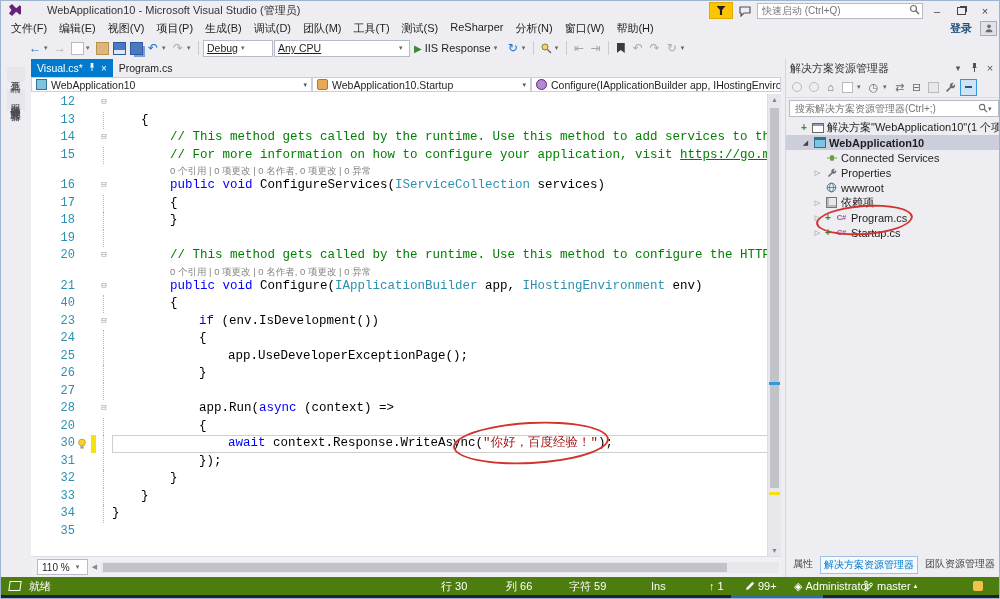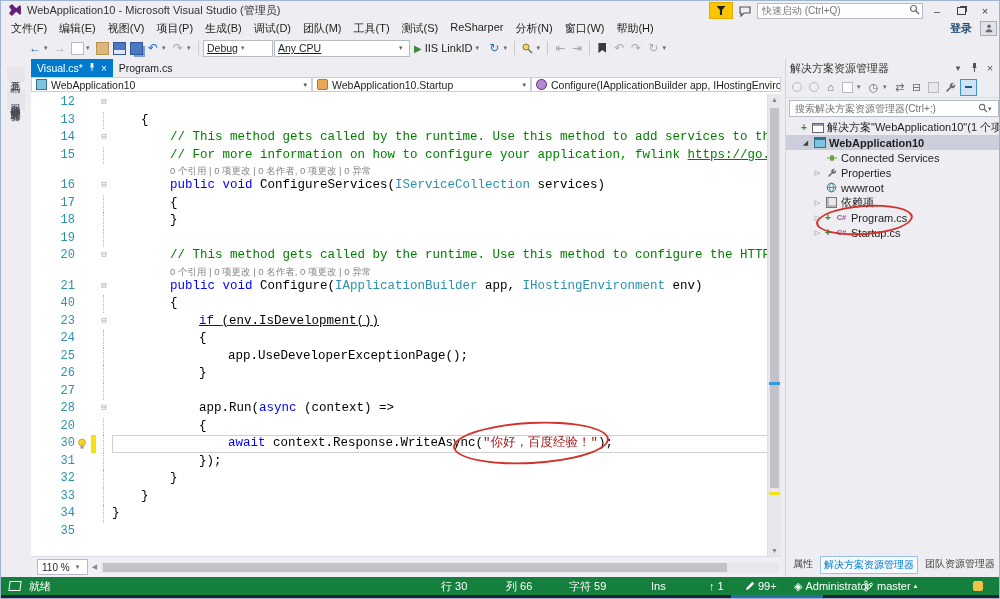--- a/index.html
+++ b/index.html
@@ -1,20 +1,20 @@
 <!DOCTYPE html>
 <html><head>
 <meta charset="utf-8">
 <style>
   html,body{margin:0;padding:0;background:#d8d8dc;}
   .page{position:relative;width:1000px;height:599px;background:#eeeef2;overflow:hidden;
         font-family:"Liberation Sans","DejaVu Sans",sans-serif;color:#1e1e1e;font-size:11px;
         border:1px solid #9fb4cf;box-sizing:border-box;}
   
-  .titlebar{position:absolute;left:0;top:0;width:100%;height:18px;display:flex;align-items:center;}
+  .titlebar{position:absolute;left:0;top:0;width:100%;height:18px;display:flex;align-items:center;gap:20px;}
   .vs-logo{width:12px;height:12px;margin:0 6px 0 8px;background:#68217a;
            clip-path:polygon(0 20%,25% 0,60% 35%,90% 10%,100% 18%,100% 82%,90% 90%,60% 65%,25% 100%,0 80%,20% 50%);}
   .titletext{color:#333;white-space:nowrap;}
   .tb-right{position:absolute;right:4px;top:1px;display:flex;align-items:center;gap:4px;}
   .funnel-btn{width:22px;height:15px;background:#fcc500;border:1px solid #e0ac00;display:flex;align-items:center;justify-content:center;cursor:pointer;}
   .funnel{width:9px;height:9px;background:#1e1e1e;clip-path:polygon(0 0,100% 0,62% 45%,62% 100%,38% 100%,38% 45%);}
   .feedback-i{width:16px;height:14px;display:flex;align-items:center;justify-content:center;}
   .quick-launch{display:flex;align-items:center;background:#fff;border:1px solid #b6bcc6;width:160px;height:14px;padding:0 2px;}
   .quick-launch input{border:0;outline:0;flex:1;font-size:10px;font-family:inherit;color:#777;background:transparent;}
   .winbtn{width:20px;height:15px;display:flex;align-items:center;justify-content:center;color:#444;font-size:11px;cursor:pointer;}
@@ -97,21 +97,21 @@
   .tlabel.bold{font-weight:bold;}
   .ti{flex:none;display:inline-flex;align-items:center;justify-content:center;width:13px;height:11px;}
   .ic-solution{width:10px;height:8px;border:1px solid #666;background:#fff;box-shadow:inset 0 2px 0 #8f9bb3;}
   .ic-project{width:10px;height:9px;border:1px solid #2f7391;background:#7fc4de;box-shadow:inset 0 2px 0 #2f7391;}
   .ic-dependencies{width:9px;height:9px;border:1px solid #777;background:#e8e8e8;box-shadow:inset 2px -2px 0 #bbb;}
   .ic-csharp{font-size:7.5px;font-weight:bold;color:#9b4f96;font-family:"Liberation Sans",sans-serif;}
   .rp-bottomtabs{position:absolute;left:0;bottom:3px;width:100%;display:flex;gap:4px;padding-left:4px;font-size:10px;color:#444;}
   .rp-btab{padding:1px 3px;cursor:pointer;white-space:nowrap;}
   .rp-btab.active{color:#007acc;border:1px solid #9ac1e8;background:#f6f9fd;}
   
-  .statusbar{position:absolute;left:0;top:576px;width:100%;height:18px;background:#15803d;color:#fff;}
+  .statusbar{position:absolute;left:0;top:576px;width:100%;height:18px;background:#4d7c0f;color:#fff;}
   .sb{position:absolute;top:0;height:18px;display:flex;align-items:center;gap:3px;white-space:nowrap;}
   .sb-winicon{width:10px;height:8px;border:1px solid #fff;transform:skewX(-8deg);}
   
   .taskstrip{position:absolute;left:0;top:594px;width:100%;height:5px;background:#1b2430;}
   .taskseg{position:absolute;left:730px;top:0;width:92px;height:5px;background:#2b6db5;}
   
   .red-ellipse{position:absolute;border:2.5px solid #d0342c;border-radius:50%;z-index:50;pointer-events:none;}
   .el-code{left:452px;top:421px;width:152px;height:38px;transform:rotate(-3deg);}
   .el-tree{left:815px;top:204px;width:93px;height:26px;transform:rotate(-4deg);}
 </style>
@@ -201,21 +201,21 @@
     <span class="combo" style="width:62px;">
         <span class="lbl">Debug</span>
         <span class="tb-dd">▾</span>
       </span>
     <span class="combo" style="width:128px;">
         <span class="lbl">Any CPU</span>
         <span class="tb-dd" style="margin-left:auto;">▾</span>
       </span>
     <span class="run-btn">
       <span class="play-glyph">▶</span>
-      <span>IIS LinkID</span>
+      <span>IIS Response</span>
       <span class="tb-dd">▾</span>
     </span>
     <span class="tb-i">↻</span>
       <span class="tb-dd">▾</span>
     <span class="tb-sep"></span>
     <span class="tb-i">
       <svg width="12" height="12" viewBox="0 0 12 12">
           <circle cx="5" cy="5" r="3" fill="#f2d675" stroke="#8a7a2a"></circle>
           <path d="M7.5 7.5 11 11" stroke="#6d6d6d" stroke-width="1.5"></path>
         </svg>
@@ -289,21 +289,21 @@
           <span class="bulbcol"></span>
           <span class="chg"></span>
           <span class="outl">⊟</span>
           <span class="ctext" style="padding-left: 58px;"><span class="s-cm">// This method gets called by the runtime. Use this method to add services to the container.</span></span>
         </div>
         <div class="crow">
           <span class="ln">15</span>
           <span class="bulbcol"></span>
           <span class="chg"></span>
           <span class="outl bar"></span>
-          <span class="ctext" style="padding-left: 58px;"><span class="s-cm">// For more information on how to configure your application, fwlink </span><span class="s-lk">https://go.microsoft.com/fwlink/?LinkID=398940</span></span>
+          <span class="ctext" style="padding-left: 58px;"><span class="s-cm">// For more information on how to configure your application, visit </span><span class="s-lk">https://go.microsoft.com/fwlink/?LinkID=398940</span></span>
         </div>
         <div class="crow lens">
           <span class="ln"></span>
           <span class="bulbcol"></span>
           <span class="chg"></span>
           <span class="outl"></span>
           <span class="ctext" style="padding-left: 58px;"><span class="lenstext">0 个引用 | 0 项更改 | 0 名作者, 0 项更改 | 0 异常</span></span>
         </div>
         <div class="crow">
           <span class="ln">16</span>
@@ -359,21 +359,21 @@
           <span class="bulbcol"></span>
           <span class="chg"></span>
           <span class="outl bar"></span>
           <span class="ctext" style="padding-left: 58px;"><span class="s-pl">{</span></span>
         </div>
         <div class="crow">
           <span class="ln">23</span>
           <span class="bulbcol"></span>
           <span class="chg"></span>
           <span class="outl">⊟</span>
-          <span class="ctext" style="padding-left: 87px; text-decoration: underline;"><span class="s-kw">if </span><span class="s-pl">(env.IsDevelopment())</span></span>
+          <span class="ctext" style="padding-left: 87px;"><span class="s-kw">if </span><span class="s-pl">(env.IsDevelopment())</span></span>
         </div>
         <div class="crow">
           <span class="ln">24</span>
           <span class="bulbcol"></span>
           <span class="chg"></span>
           <span class="outl bar"></span>
           <span class="ctext" style="padding-left: 87px;"><span class="s-pl">{</span></span>
         </div>
         <div class="crow">
           <span class="ln">25</span>

